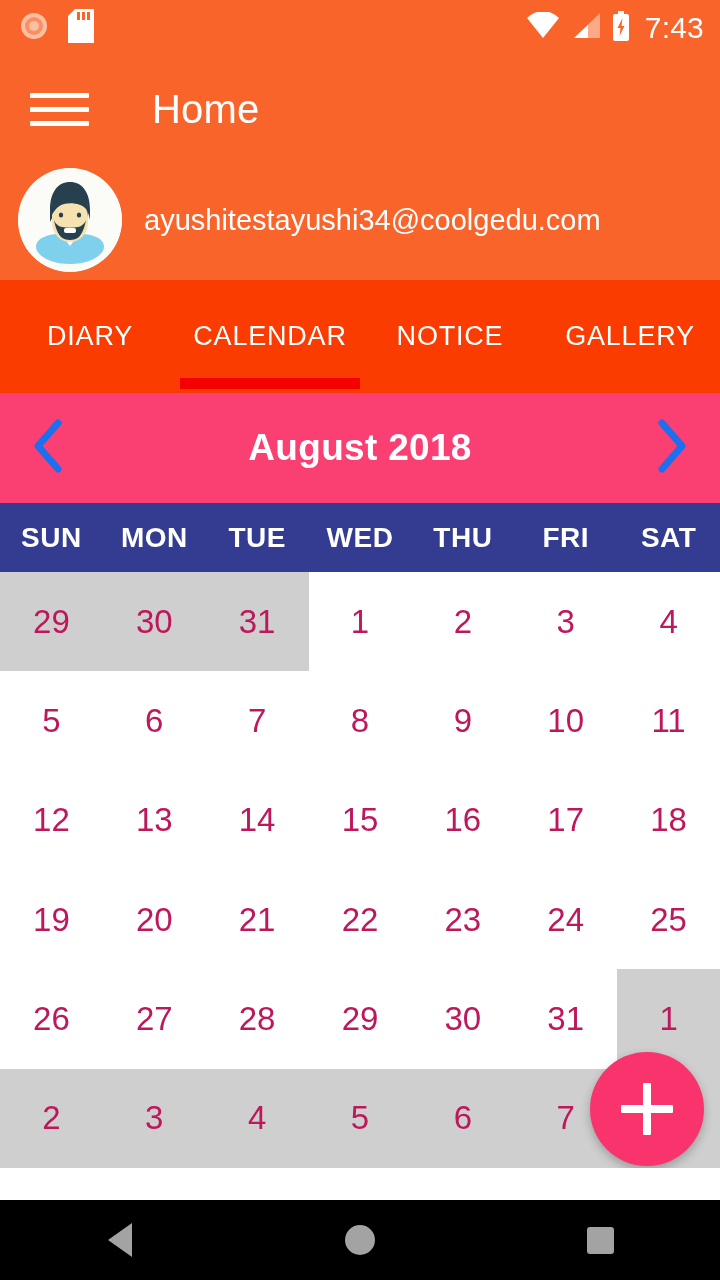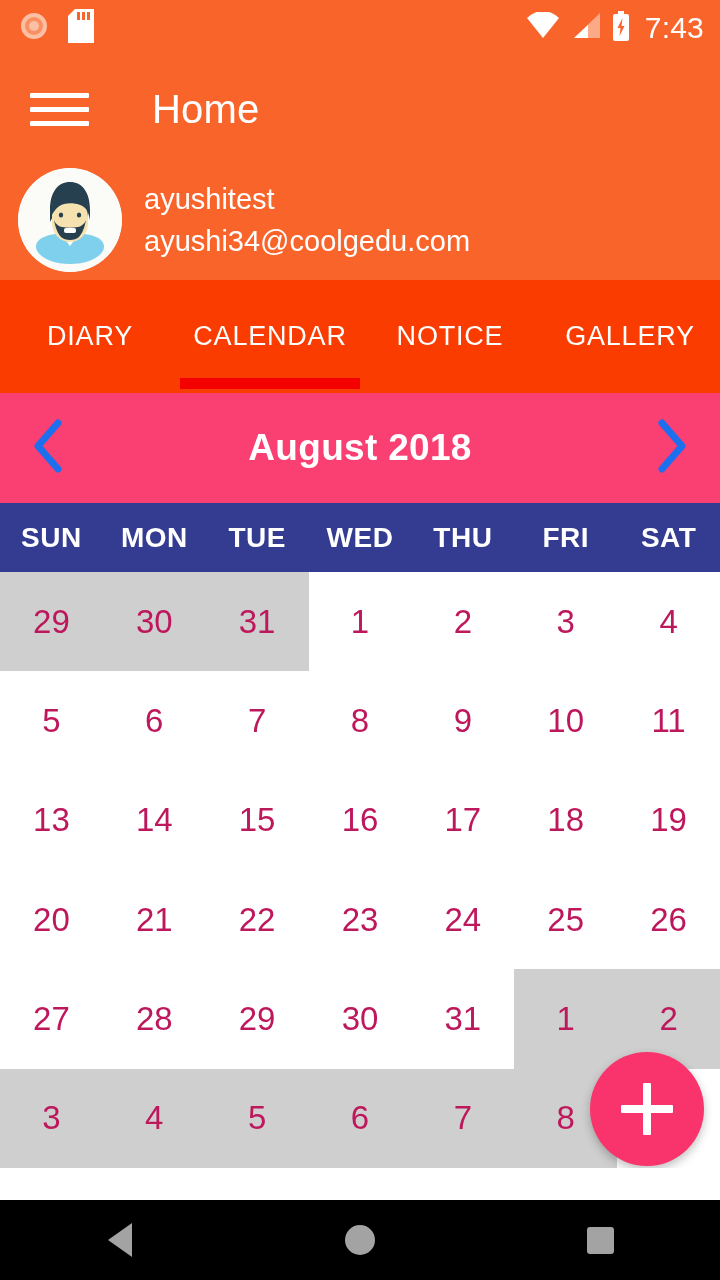--- a/index.html
+++ b/index.html
@@ -108,21 +108,21 @@
     border-radius: 50%;
     background: #FBFBF8;
     overflow: hidden;
     flex: none;
     position: relative;
   }
   .avatar svg { display: block; }
   .profile-text {
     margin-left: 22px;
     display: flex;
-    flex-direction: column;
+    flex-direction: row;
     justify-content: space-between;
   }
   .profile-name {
     color: #ffffff;
     font-size: 29px;
     line-height: 42px;
     white-space: nowrap;
   }
   .profile-email {
     color: #ffffff;
@@ -449,20 +449,21 @@
       <div class="day-cell">2</div>
       <div class="day-cell">3</div>
       <div class="day-cell">4</div>
       <div class="day-cell">5</div>
       <div class="day-cell">6</div>
       <div class="day-cell">7</div>
       <div class="day-cell">8</div>
       <div class="day-cell">9</div>
       <div class="day-cell">10</div>
       <div class="day-cell">11</div>
+      <div class="day-cell">12</div>
       <div class="day-cell">13</div>
       <div class="day-cell">14</div>
       <div class="day-cell">15</div>
       <div class="day-cell">16</div>
       <div class="day-cell">17</div>
       <div class="day-cell">18</div>
       <div class="day-cell">19</div>
       <div class="day-cell">20</div>
       <div class="day-cell">21</div>
       <div class="day-cell">22</div>

